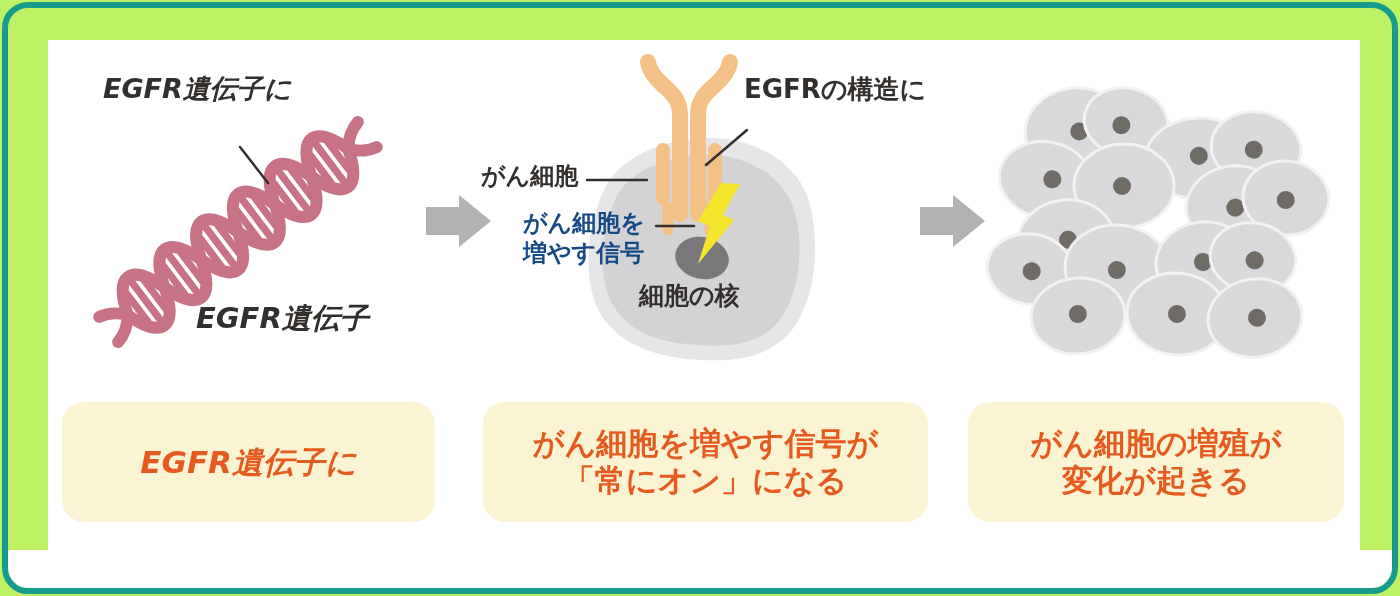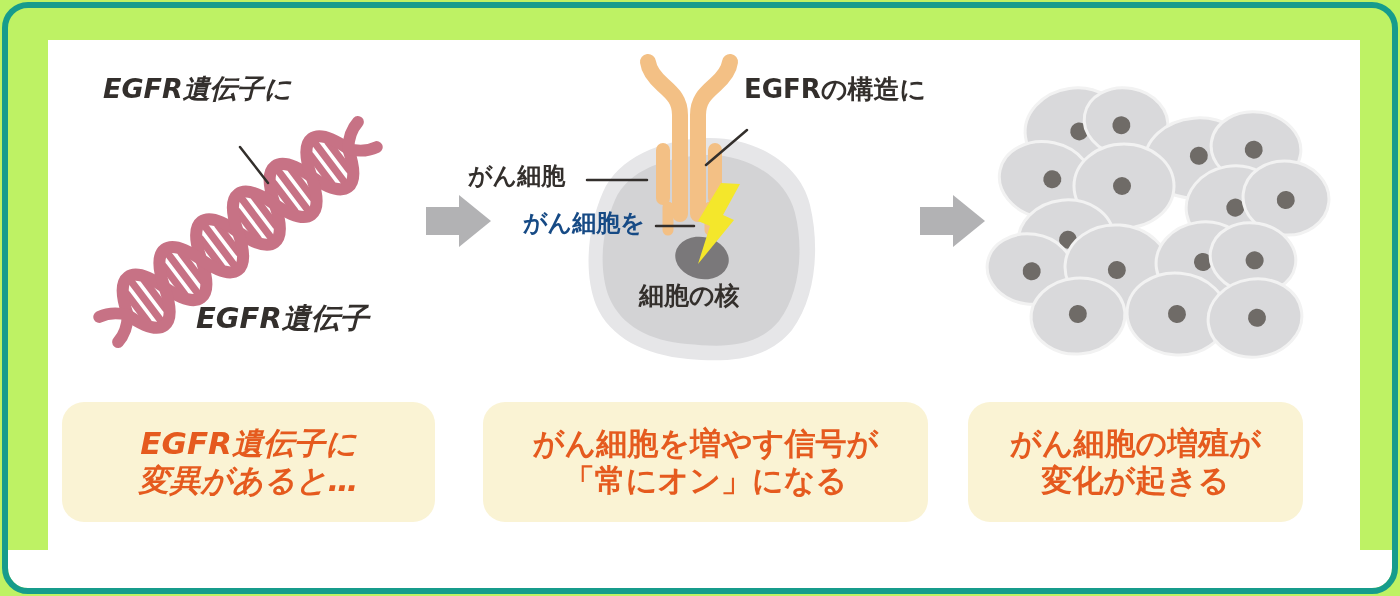--- a/index.html
+++ b/index.html
@@ -12,31 +12,31 @@
 
   svg.art{position:absolute;left:0;top:0;width:1400px;height:596px;z-index:10;}
 
   .lbl{position:absolute;z-index:20;font-weight:700;color:var(--text-dark);white-space:nowrap;}
   .lbl span{display:block;}
   .lbl.italic{font-style:italic;}
 
   .dna-label-top{left:103px;top:72px;font-size:27px;line-height:33px;}
   .dna-label-bottom{left:196px;top:302px;font-size:29px;line-height:32px;}
   .receptor-label{left:744px;top:74px;font-size:26px;line-height:30px;}
-  .cancer-cell-label{left:468px;top:163px;font-size:24px;line-height:26px;}
+  .cancer-cell-label{left:481px;top:163px;font-size:24px;line-height:26px;}
   .signal-label{left:523px;top:208px;font-size:24px;line-height:30px;color:var(--signal-blue);}
   .nucleus-label{left:639px;top:282px;font-size:25px;line-height:27px;}
 
   .caption-box{position:absolute;top:402px;height:120px;background:var(--caption-bg);border-radius:22px;
     display:flex;flex-direction:column;align-items:center;justify-content:center;z-index:20;
     color:var(--caption-orange);font-weight:700;font-size:31px;line-height:37px;text-align:center;}
   .caption-box span{display:block;white-space:nowrap;}
   .caption-1{left:62px;width:373px;font-style:italic;}
   .caption-2{left:483px;width:445px;}
-  .caption-3{left:968px;width:335px;}
+  .caption-3{left:968px;width:376px;}
 
   
   .dna-stroke{stroke:var(--dna-pink);fill:none;stroke-linecap:round;}
   .cell-outer{fill:var(--cell-gray-outer);}
   .cell-inner{fill:var(--cell-gray-inner);}
   .receptor path{stroke:var(--receptor-tan);fill:none;stroke-linecap:round;stroke-linejoin:round;}
   .bolt{fill:var(--bolt-yellow);}
   .nucleus{fill:var(--nucleus-gray);}
   .ann{stroke:var(--text-dark);stroke-width:2.5;fill:none;stroke-linecap:round;}
   .arrow{fill:var(--arrow-gray);}
@@ -158,28 +158,28 @@
   </div>
 
   <div class="lbl receptor-label">
     <span>EGFRの構造に</span>
   </div>
   <div class="lbl cancer-cell-label">
     <span>がん細胞</span>
   </div>
   <div class="lbl signal-label">
     <span>がん細胞を</span>
+    <span>増やす信号</span>
   </div>
   <div class="lbl nucleus-label">
     <span>細胞の核</span>
   </div>
 
   <div class="caption-box caption-1">
     <span>EGFR遺伝子に</span>
-    <span>変異があると…</span>
   </div>
   <div class="caption-box caption-2">
     <span>がん細胞を増やす信号が</span>
     <span>「常にオン」になる</span>
   </div>
   <div class="caption-box caption-3">
     <span>がん細胞の増殖が</span>
     <span>変化が起きる</span>
   </div>
 

